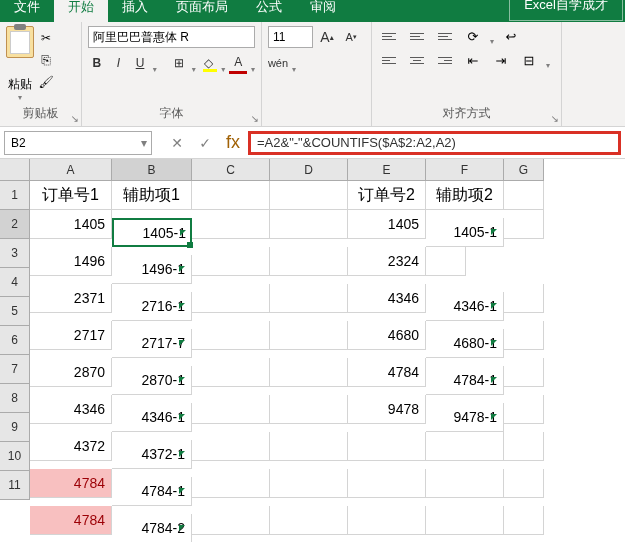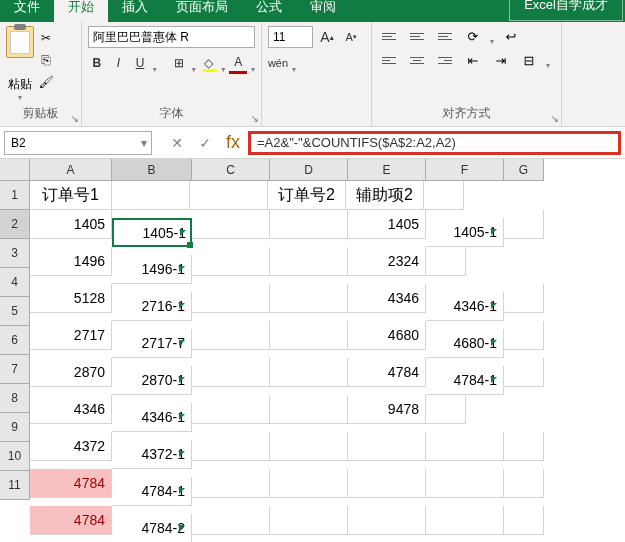--- a/index.html
+++ b/index.html
@@ -232,20 +232,21 @@
       <div class="header-cell col-h wB selected">B</div>
       <div class="header-cell col-h wC">C</div>
       <div class="header-cell col-h wD">D</div>
       <div class="header-cell col-h wE">E</div>
       <div class="header-cell col-h wF">F</div>
       <div class="header-cell col-h wG">G</div>
     </div>
     <div class="grid">
       <div class="grid-row">
         <div class="cell wA center header-data">订单号1</div>
+        <div class="cell wB center header-data">辅助项1</div>
         <div class="cell wC"></div>
         <div class="cell wD"></div>
         <div class="cell wE center header-data">订单号2</div>
         <div class="cell wF center header-data">辅助项2</div>
         <div class="cell wG"></div>
       </div>
       <div class="grid-row">
         <div class="cell wA right">1405</div>
         <div class="cell wB right selected green-tri-wrap green-tri">1405-1</div>
         <div class="cell wC"></div>
@@ -256,21 +257,21 @@
       </div>
       <div class="grid-row">
         <div class="cell wA right">1496</div>
         <div class="cell wB right green-tri-wrap green-tri">1496-1</div>
         <div class="cell wC"></div>
         <div class="cell wD"></div>
         <div class="cell wE right">2324</div>
         <div class="cell wG"></div>
       </div>
       <div class="grid-row">
-        <div class="cell wA right">5128</div>
+        <div class="cell wA right">2371</div>
         <div class="cell wB right green-tri-wrap green-tri">2716-1</div>
         <div class="cell wC"></div>
         <div class="cell wD"></div>
         <div class="cell wE right">4346</div>
         <div class="cell wF right green-tri-wrap green-tri">4346-1</div>
         <div class="cell wG"></div>
       </div>
       <div class="grid-row">
         <div class="cell wA right">2717</div>
         <div class="cell wB right green-tri-wrap green-tri">2717-7</div>
@@ -288,20 +289,21 @@
         <div class="cell wE right">4784</div>
         <div class="cell wF right green-tri-wrap green-tri">4784-1</div>
         <div class="cell wG"></div>
       </div>
       <div class="grid-row">
         <div class="cell wA right">4346</div>
         <div class="cell wB right green-tri-wrap green-tri">4346-1</div>
         <div class="cell wC"></div>
         <div class="cell wD"></div>
         <div class="cell wE right">9478</div>
+        <div class="cell wF right green-tri-wrap green-tri">9478-1</div>
         <div class="cell wG"></div>
       </div>
       <div class="grid-row">
         <div class="cell wA right">4372</div>
         <div class="cell wB right green-tri-wrap green-tri">4372-1</div>
         <div class="cell wC"></div>
         <div class="cell wD"></div>
         <div class="cell wE"></div>
         <div class="cell wF"></div>
         <div class="cell wG"></div>

